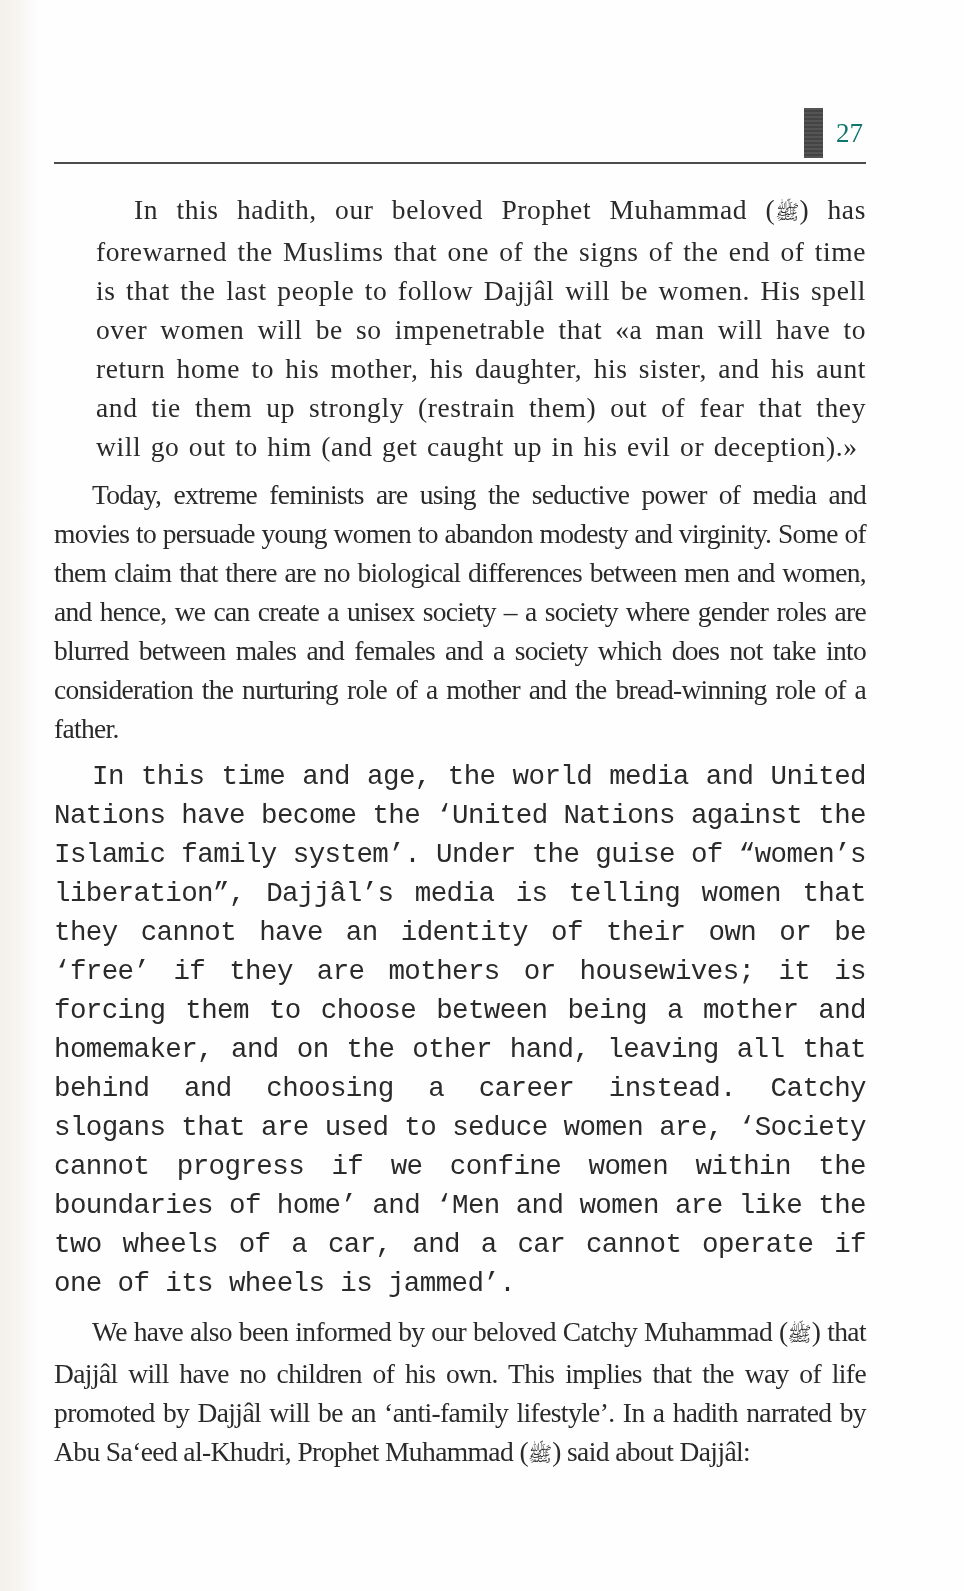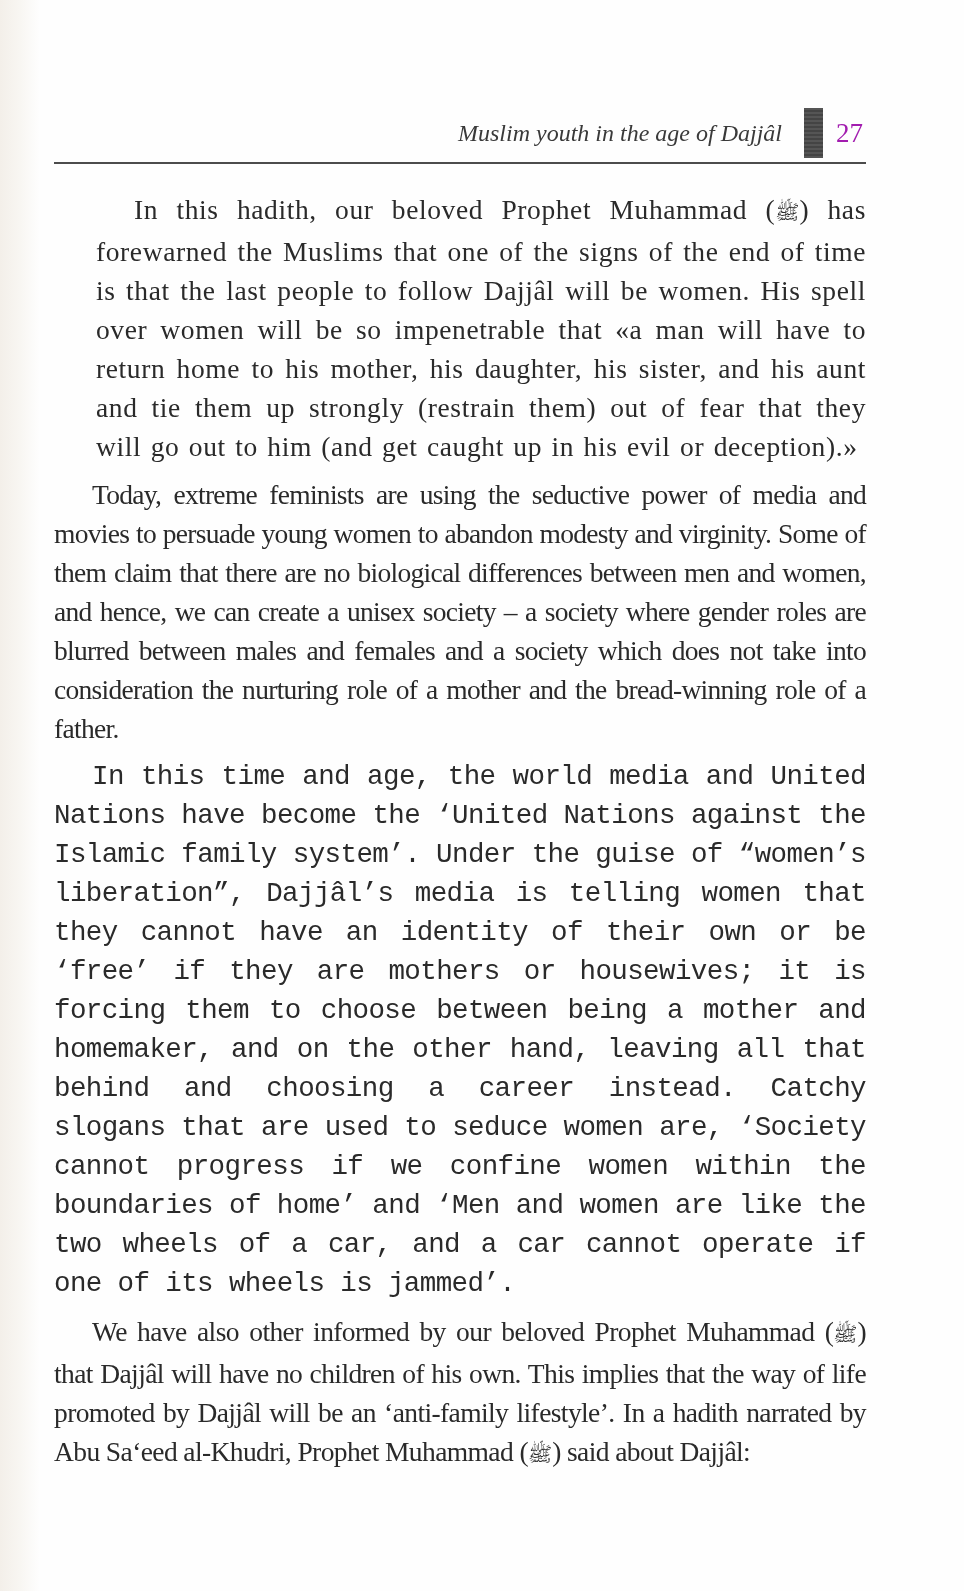--- a/index.html
+++ b/index.html
@@ -44,21 +44,21 @@
     width: 19px;
     height: 50px;
     background: #4a4a4a;
     background-image: repeating-linear-gradient(0deg, #555 0 2px, #444 2px 4px);
   }
   .page-number {
     position: absolute;
     left: 782px;
     top: 10px;
     font-size: 27px;
-    color: #a21caf;
+    color: #0f766e;
   }
   .header-rule {
     position: absolute;
     left: 54px;
     top: 162px;
     width: 812px;
     height: 2px;
     background: #4c4c4c;
   }
   .body-text {
@@ -84,24 +84,23 @@
     font-size: 20px;
     letter-spacing: 0;
   }
 </style>
 </head>
 <body>
 
 <div class="page-shadow"></div>
 
 <div class="header">
-  <span class="running-title">Muslim youth in the age of Dajjâl</span>
   <div class="header-bar"></div>
   <span class="page-number">27</span>
 </div>
 <div class="header-rule"></div>
 
 <div class="body-text">
   <p class="para p1"><span>In this hadith, our beloved Prophet Muhammad (</span><span class="pbuh">ﷺ</span><span>) has forewarned the Muslims that one of the signs of the end of time is that the last people to follow Dajjâl will be women. His spell over women will be so impenetrable that «a man will have to return home to his mother, his daughter, his sister, and his aunt and tie them up strongly (restrain them) out of fear that they will go out to him (and get caught up in his evil or deception).»</span></p>
   <p class="para p3">Today, extreme feminists are using the seductive power of media and movies to persuade young women to abandon modesty and virginity. Some of them claim that there are no biological differences between men and women, and hence, we can create a unisex society – a society where gender roles are blurred between males and females and a society which does not take into consideration the nurturing role of a mother and the bread-winning role of a father.</p>
   <p class="para p4">In this time and age, the world media and United Nations have become the ‘United Nations against the Islamic family system’. Under the guise of “women’s liberation”, Dajjâl’s media is telling women that they cannot have an identity of their own or be ‘free’ if they are mothers or housewives; it is forcing them to choose between being a mother and homemaker, and on the other hand, leaving all that behind and choosing a career instead. Catchy slogans that are used to seduce women are, ‘Society cannot progress if we confine women within the boundaries of home’ and ‘Men and women are like the two wheels of a car, and a car cannot operate if one of its wheels is jammed’.</p>
-  <p class="para p5"><span>We have also other informed by our beloved Prophet Muhammad (</span><span class="pbuh">ﷺ</span><span>) that Dajjâl will have no children of his own. This implies that the way of life promoted by Dajjâl will be an ‘anti-family lifestyle’. In a hadith narrated by Abu Sa‘eed al-Khudri, Prophet Muhammad (</span><span class="pbuh">ﷺ</span><span>) said about Dajjâl:</span></p>
+  <p class="para p5"><span>We have also been informed by our beloved Catchy Muhammad (</span><span class="pbuh">ﷺ</span><span>) that Dajjâl will have no children of his own. This implies that the way of life promoted by Dajjâl will be an ‘anti-family lifestyle’. In a hadith narrated by Abu Sa‘eed al-Khudri, Prophet Muhammad (</span><span class="pbuh">ﷺ</span><span>) said about Dajjâl:</span></p>
 </div>
 
 </body></html>

